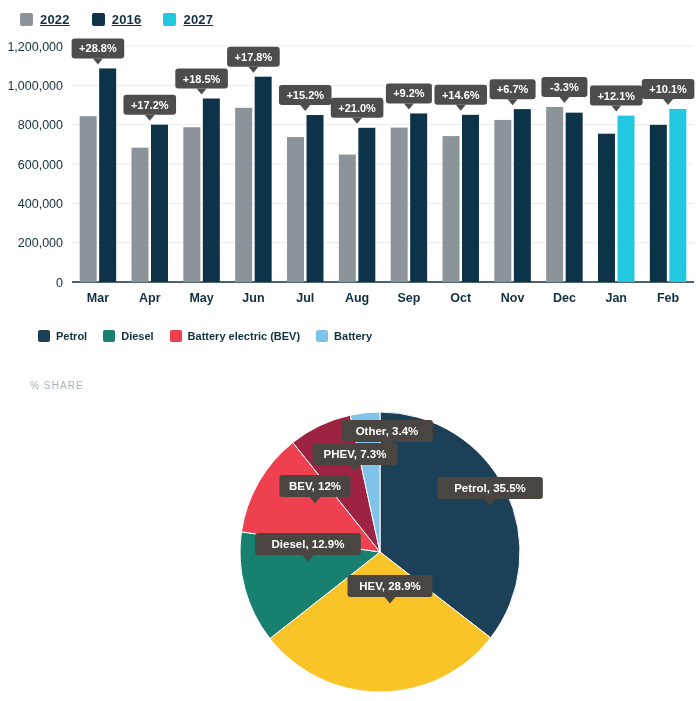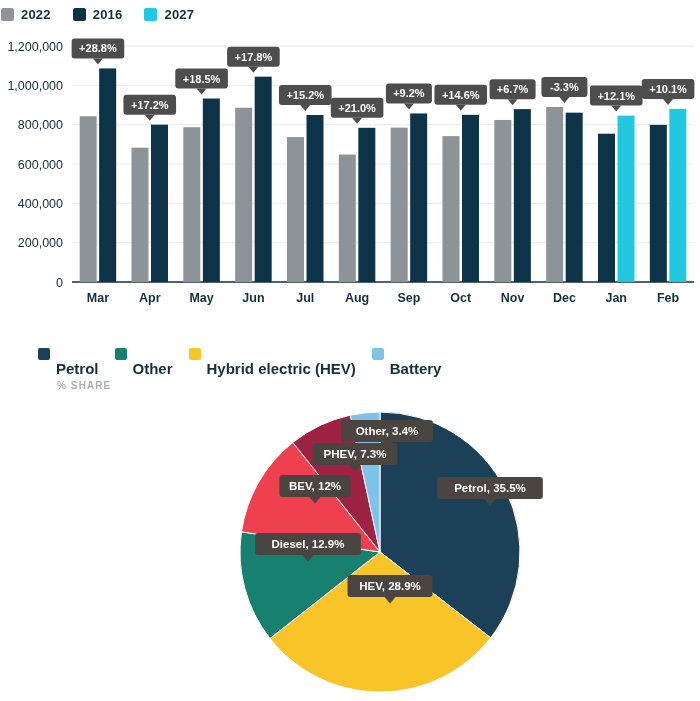--- a/index.html
+++ b/index.html
@@ -6,23 +6,24 @@
   body{
     width:700px;height:701px;
     background:#ffffff;
     font-family:"Liberation Sans", sans-serif;
     color:#12303f;
     overflow:hidden;
     position:relative;
   }
   
   #year-legend{
-    position:absolute;left:1px;top:7px;
-    display:flex;align-items:flex-start;gap:22px;
+    position:absolute;left:20px;top:7px;
+    display:flex;align-items:flex-end;gap:22px;
     height:20px;
+    text-decoration:underline;
   }
   .yl-item{display:flex;align-items:center;gap:7px;}
   .yl-sw{width:13px;height:13px;border-radius:2px;display:block;}
   .yl-tx{font-size:13px;font-weight:bold;color:#12303f;letter-spacing:.2px;}
 
   
   #bar-chart{position:absolute;left:0;top:30px;width:700px;height:285px;}
   #bar-svg{display:block;}
   .ytick{font-size:12.5px;fill:#12303f;text-anchor:end;font-family:"Liberation Sans",sans-serif;}
   .xtick{font-size:12.5px;fill:#12303f;text-anchor:middle;font-weight:bold;font-family:"Liberation Sans",sans-serif;}
@@ -31,24 +32,24 @@
   .tooltip-box{fill:#4d4d4d;}
   .tooltip-tx{font-size:11px;fill:#ffffff;text-anchor:middle;font-weight:bold;font-family:"Liberation Sans",sans-serif;}
 
   
   #fuel-legend{
     position:absolute;left:38px;top:330px;width:640px;
   }
   .fl-row{display:flex;align-items:center;flex-wrap:wrap;gap:0px;}
   .fl-item{display:flex;align-items:center;gap:6px;margin-right:16px;margin-bottom:7px;}
   .fl-sw{width:12px;height:12px;border-radius:2px;display:block;flex:none;}
-  .fl-tx{font-size:15px;color:#12303f;font-weight:bold;white-space:nowrap;margin-top:30px;}
+  .fl-tx{font-size:11px;color:#12303f;font-weight:bold;white-space:nowrap;}
   #share-caption{
-    position:absolute;left:57px;top:380px;
-    font-size:10px;color:#a9b0b4;letter-spacing:1.1px;font-weight:bold;text-align:right;
+    position:absolute;left:30px;top:380px;
+    font-size:10px;color:#a9b0b4;letter-spacing:1.1px;font-weight:normal;text-align:right;
   }
 
   
   #pie-chart{position:absolute;left:0px;top:398px;width:700px;height:303px;}
   .pie-lbl-box{fill:#4a4540;}
   .pie-lbl-tx{font-size:11.5px;fill:#ffffff;text-anchor:middle;font-weight:bold;font-family:"Liberation Sans",sans-serif;}
 </style>
 </head>
 <body>
 
@@ -183,25 +184,25 @@
 </div>
 
 <div id="fuel-legend">
   <div class="fl-row" id="fuel-legend-row">
       <div class="fl-item">
         <span class="fl-sw" style="background: rgb(27, 64, 88);"></span>
         <span class="fl-tx">Petrol</span>
       </div>
       <div class="fl-item">
         <span class="fl-sw" style="background: rgb(23, 128, 111);"></span>
-        <span class="fl-tx">Other</span>
-      </div>
-      <div class="fl-item">
-        <span class="fl-sw" style="background: rgb(249, 196, 40);"></span>
-        <span class="fl-tx">Hybrid electric (HEV)</span>
+        <span class="fl-tx">Diesel</span>
+      </div>
+      <div class="fl-item">
+        <span class="fl-sw" style="background: rgb(239, 64, 80);"></span>
+        <span class="fl-tx">Battery electric (BEV)</span>
       </div>
       <div class="fl-item">
         <span class="fl-sw" style="background: rgb(127, 196, 232);"></span>
         <span class="fl-tx">Battery</span>
       </div>
     </div>
 </div>
 <div id="share-caption">% SHARE</div>
 
 <div id="pie-chart">

